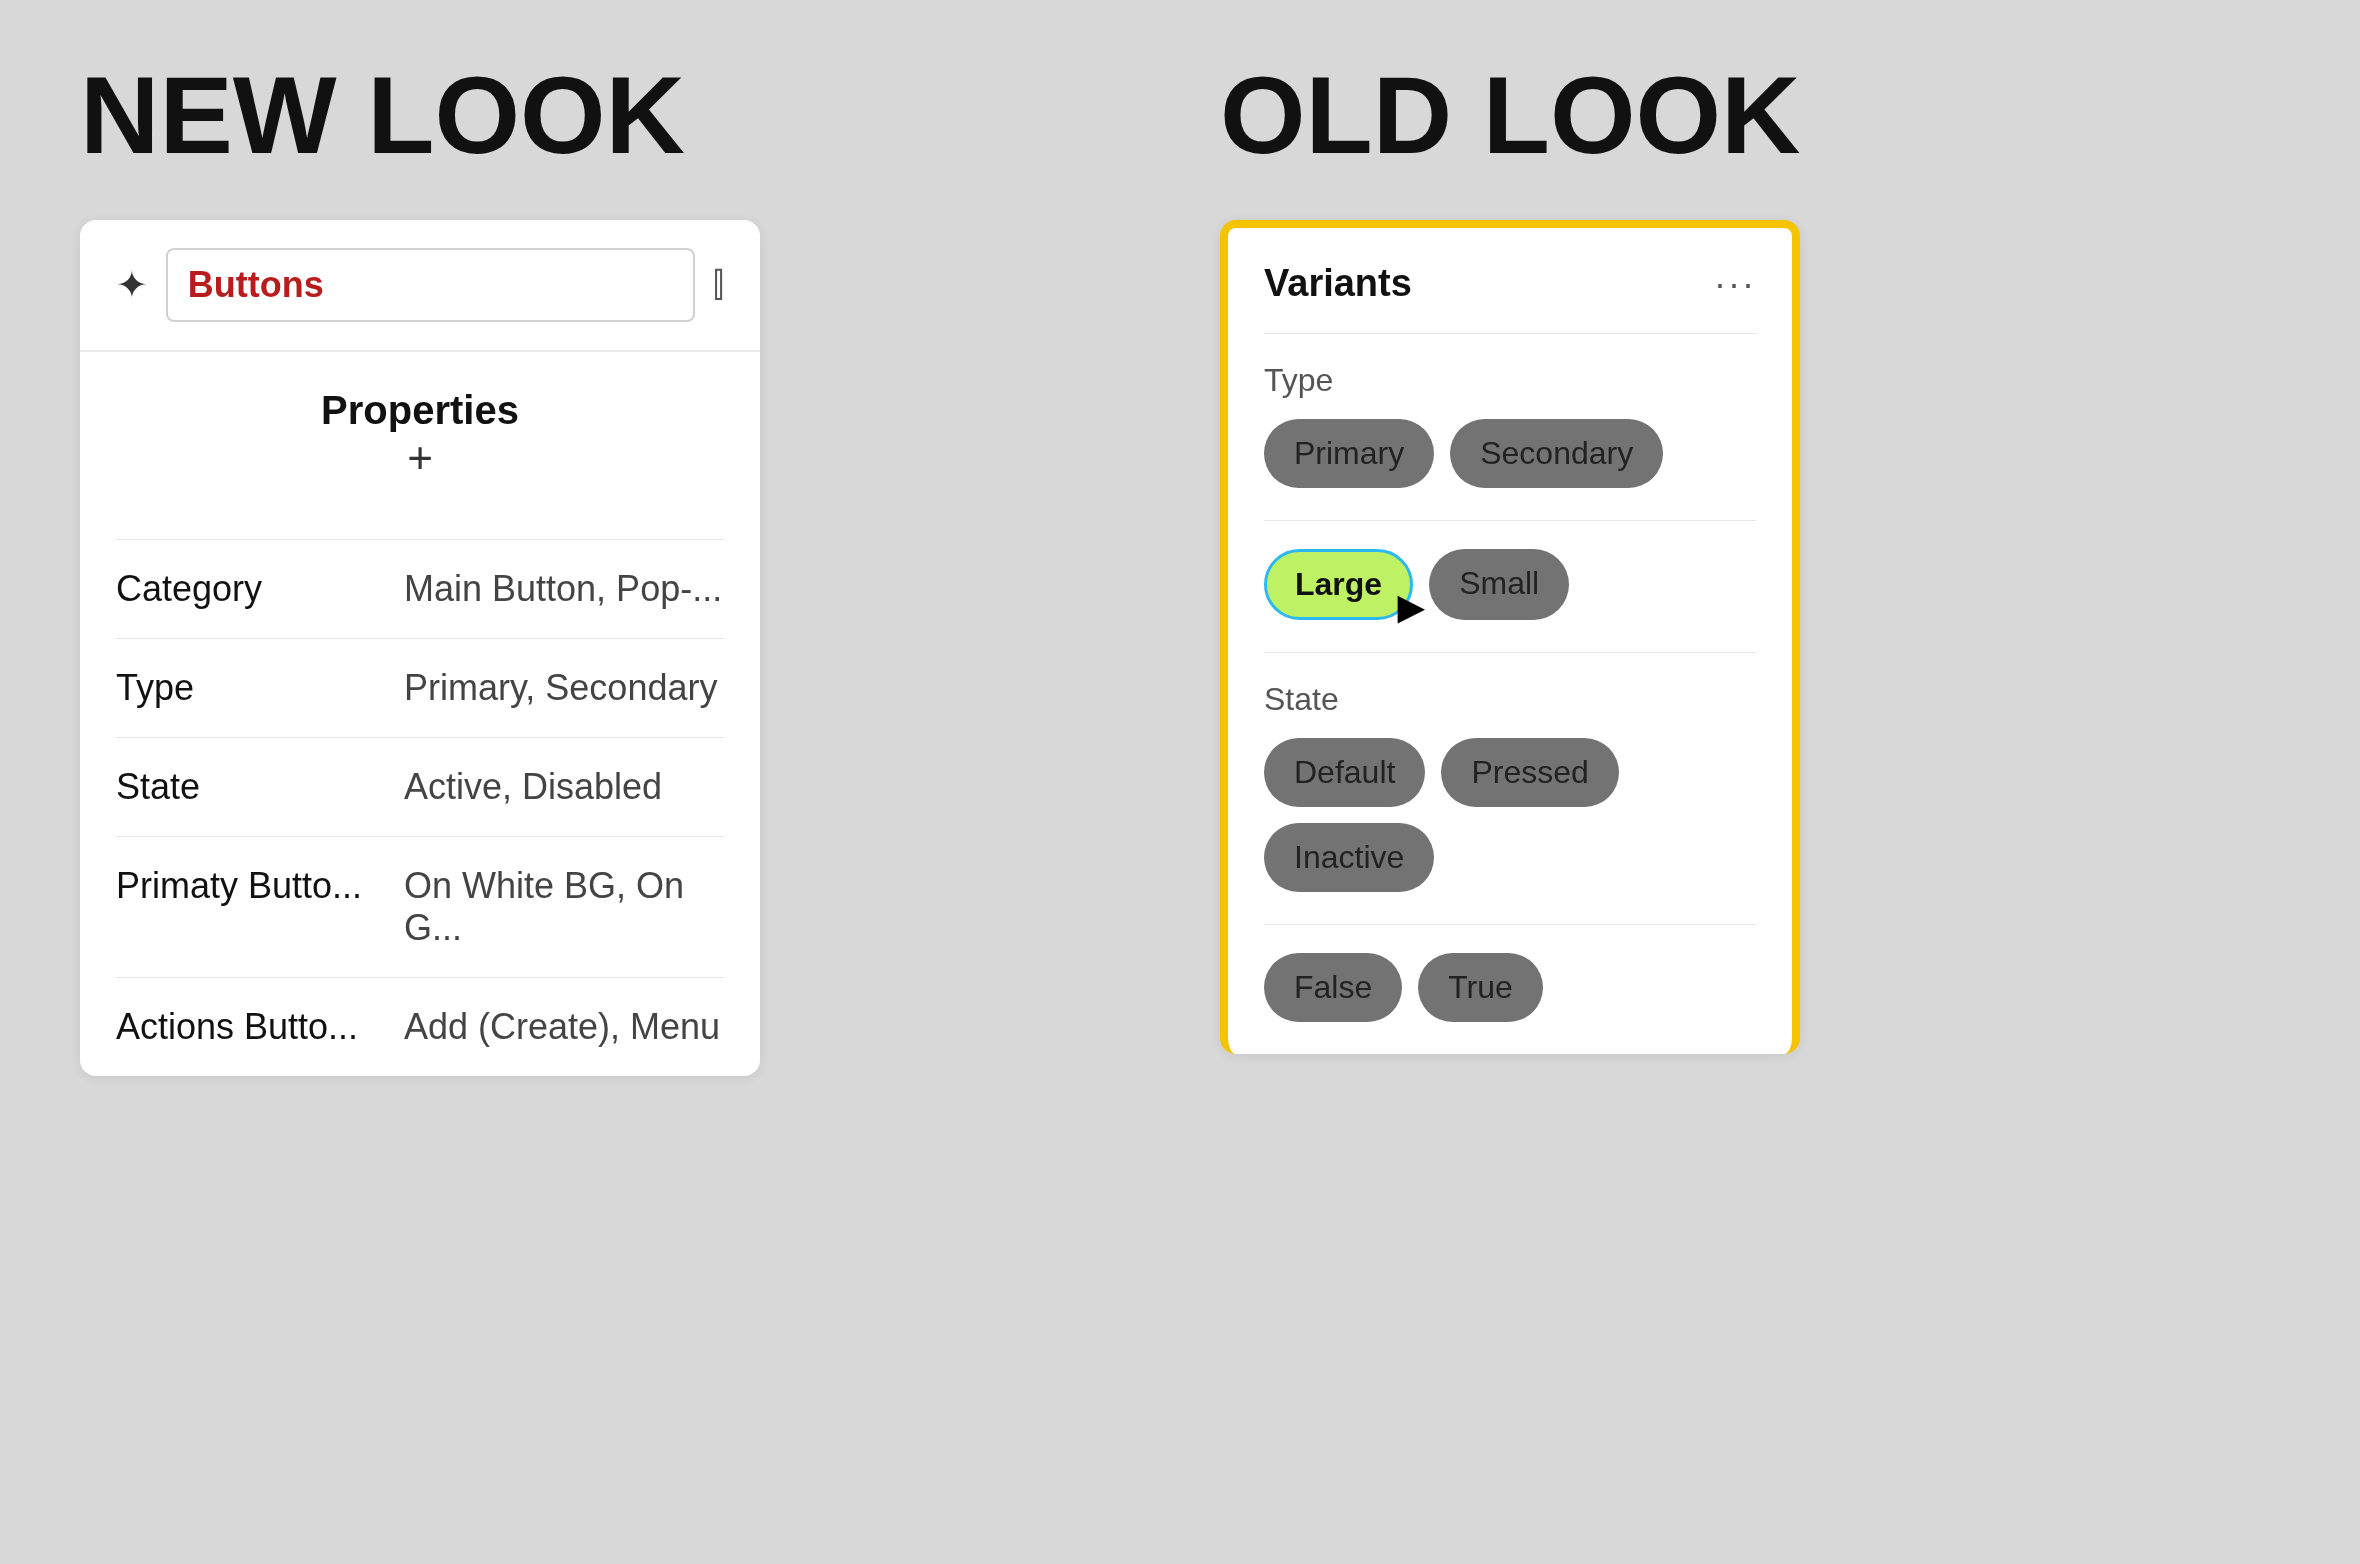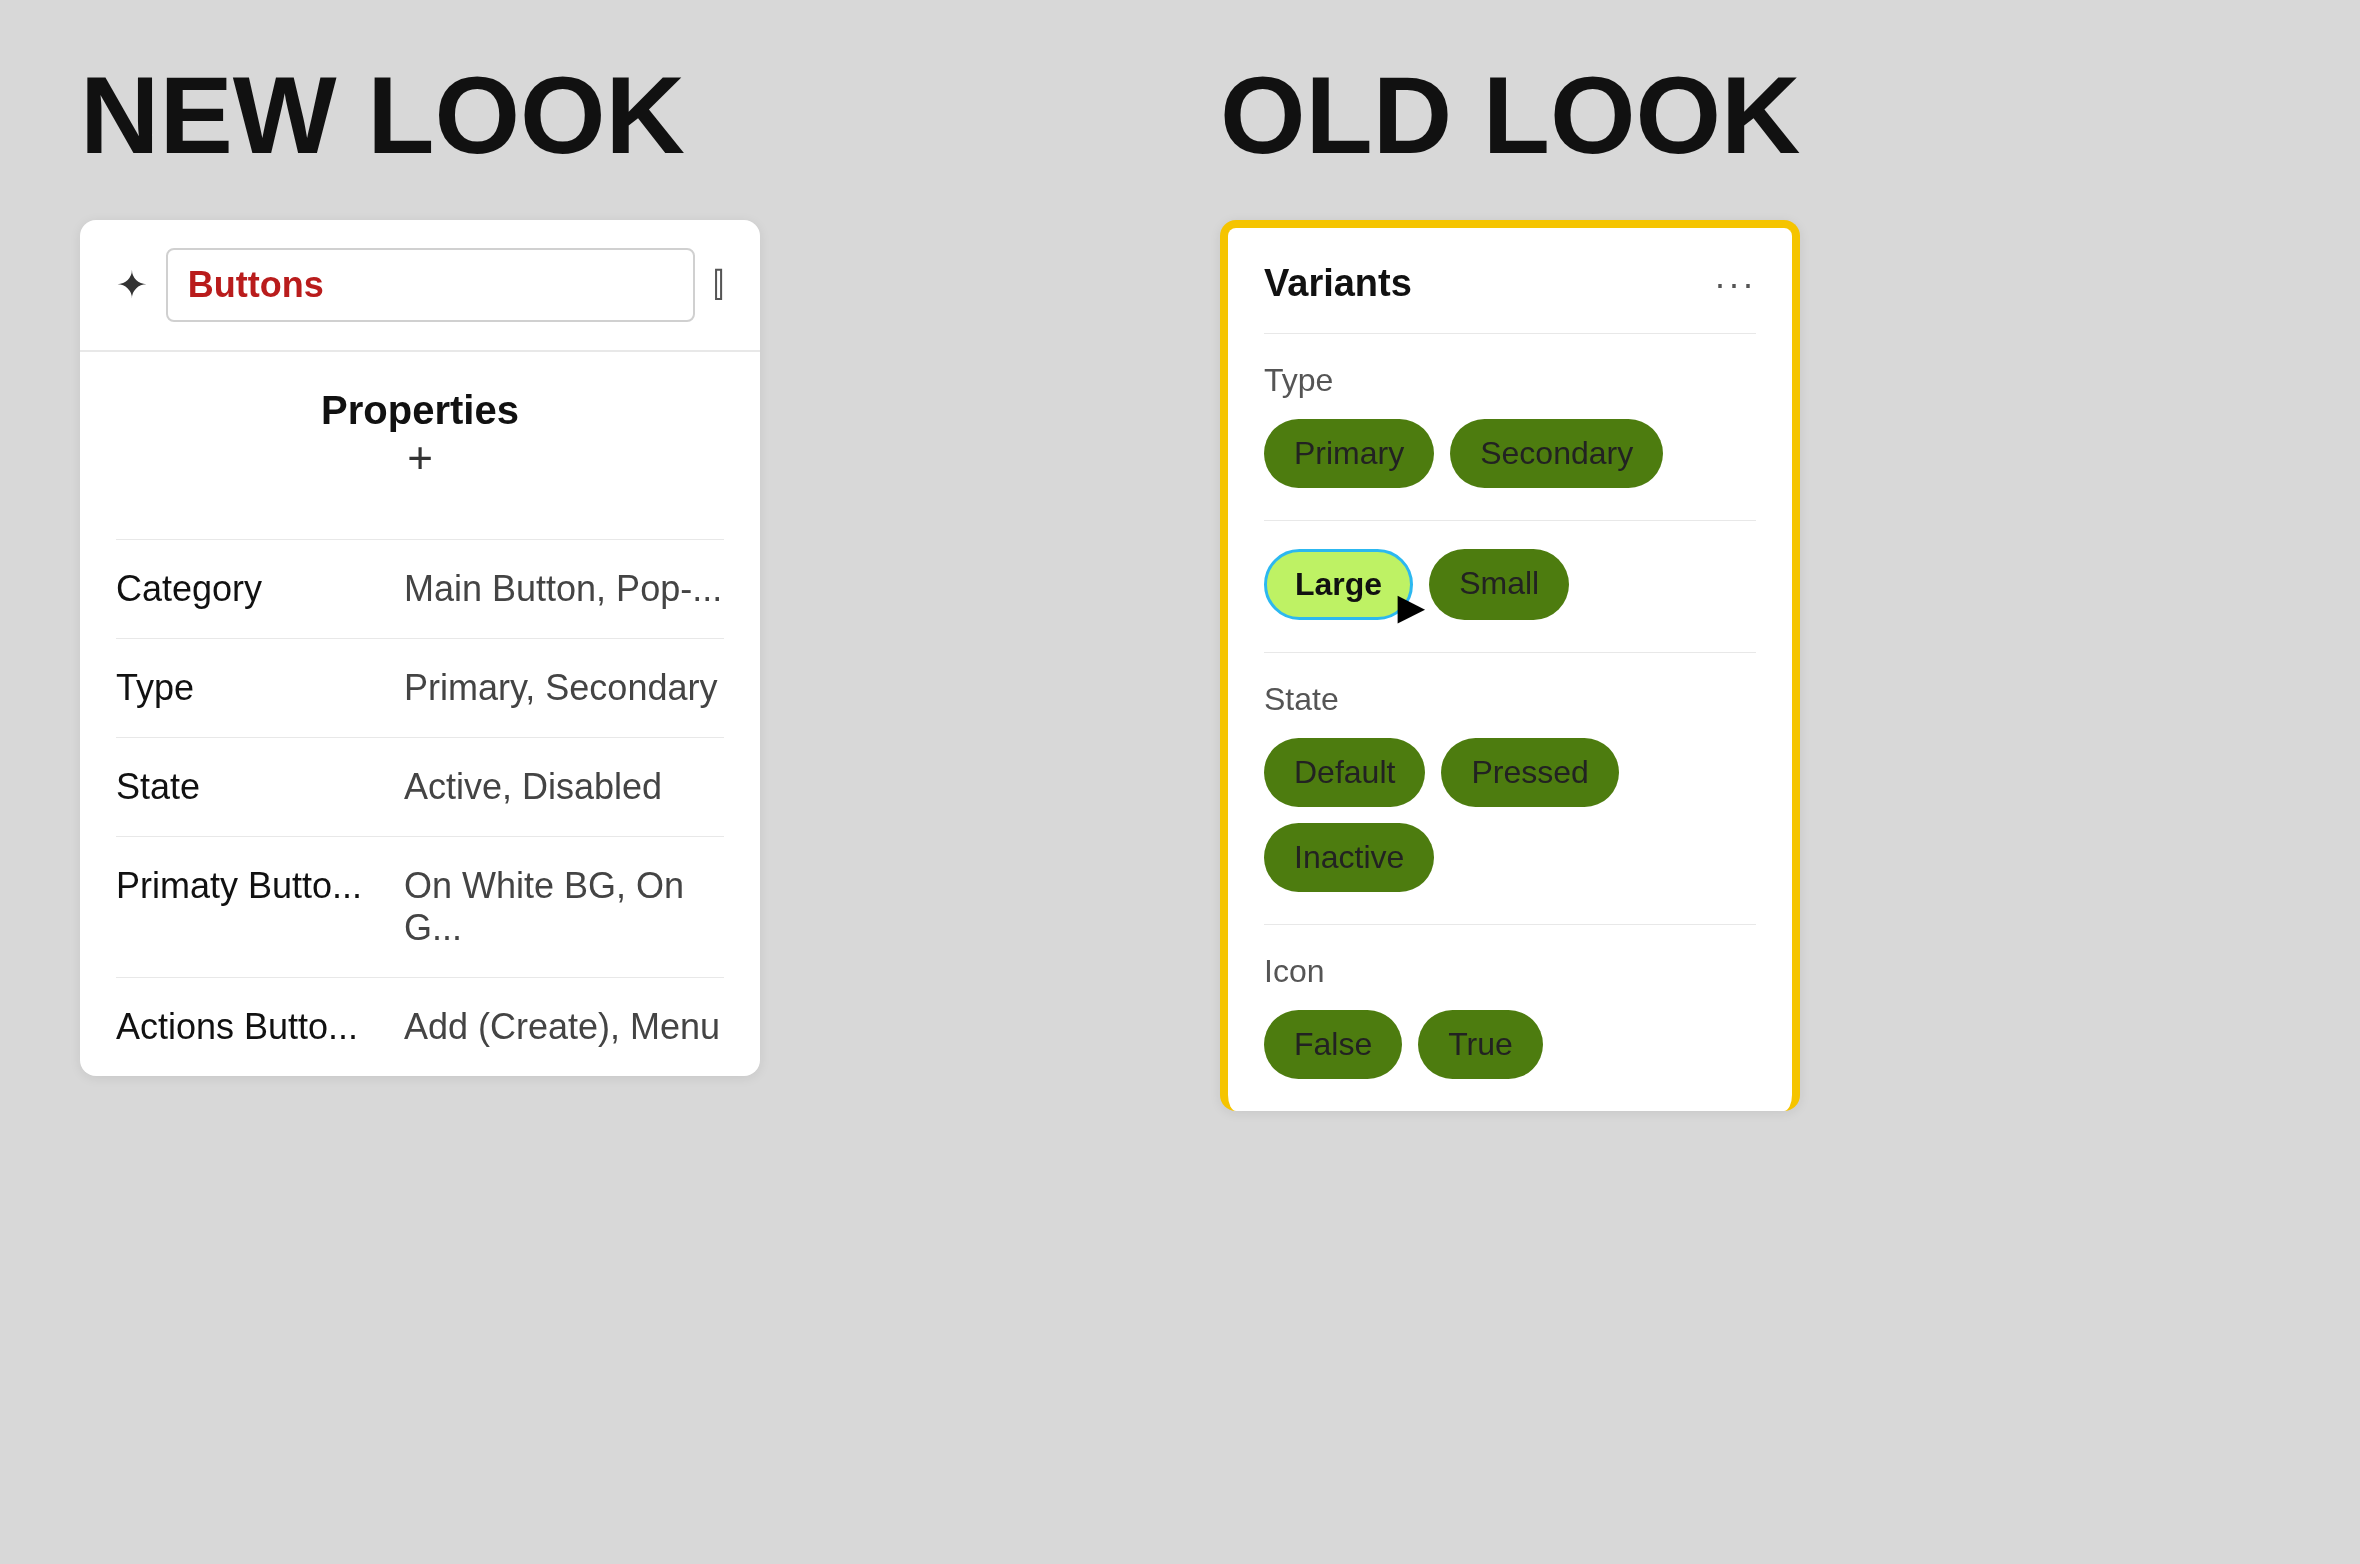--- a/index.html
+++ b/index.html
@@ -158,21 +158,21 @@
       margin-bottom: 20px;
     }
 
     .variant-chips {
       display: flex;
       flex-wrap: wrap;
       gap: 16px;
     }
 
     .chip {
-      background: #4d7c0f;
+      background: #737373;
       border-radius: 50px;
       padding: 14px 28px;
       font-size: 32px;
       color: #222;
       cursor: pointer;
       border: 2px solid transparent;
     }
 
     .chip.selected {
       background: #bef264;
@@ -286,20 +286,19 @@
       <div class="variant-chips">
         <div class="chip">Default</div>
         <div class="chip">Pressed</div>
         <div class="chip">Inactive</div>
       </div>
     </div>
 
     <div class="variant-divider"></div>
 
     <div class="variant-group">
-      <div class="variant-group-label">Icon</div>
       <div class="variant-chips">
         <div class="chip">False</div>
         <div class="chip">True</div>
       </div>
     </div>
   </div>
 </div>
 
 </body></html>

